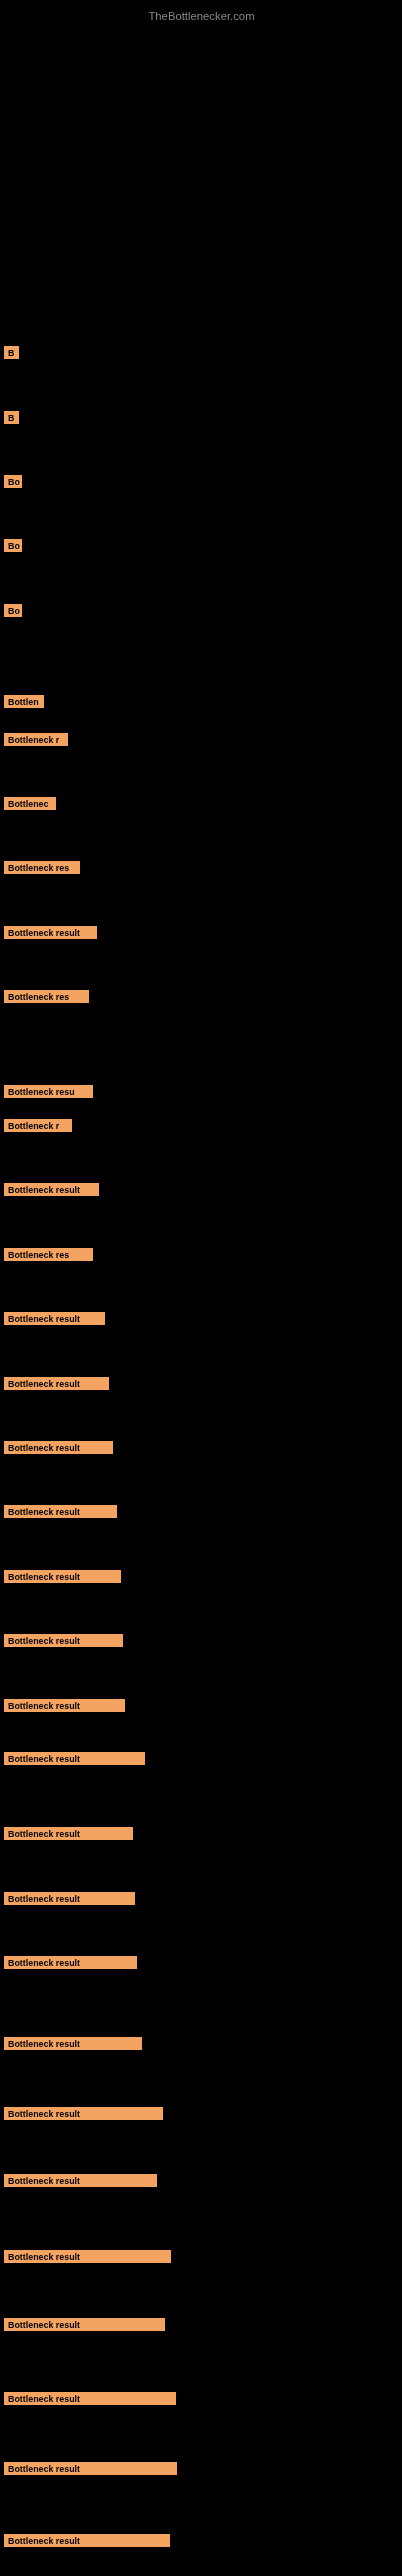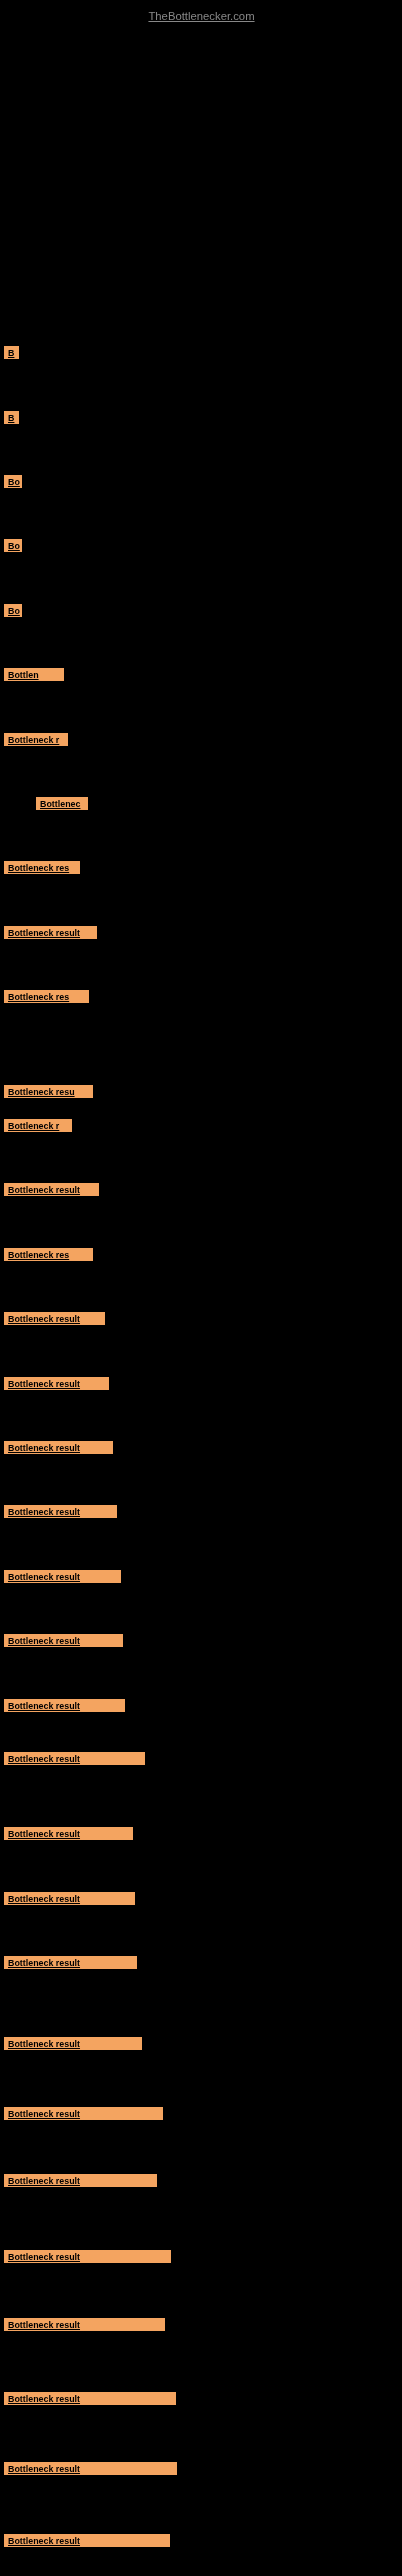--- a/index.html
+++ b/index.html
@@ -1,19 +1,18 @@
 <!DOCTYPE html>
 <html style="font-size:13px"><head>
   <meta charset="utf-8">
   <style>
     * {
       margin: 0;
       padding: 0;
       box-sizing: border-box;
-      text-decoration: underline;
     }
 
     body {
       background-color: #000000;
       width: 403px;
       min-height: 2576px;
       font-family: Arial, sans-serif;
       position: relative;
     }
 
@@ -45,23 +44,23 @@
 <body>
 
 <span class="site-title">TheBottlenecker.com</span>
 
 <div id="labels-container">
     <div class="bottleneck-label" style="top: 346px; width: 14.5px;">B</div>
     <div class="bottleneck-label" style="top: 411px; width: 14.5px;">B</div>
     <div class="bottleneck-label" style="top: 475px; width: 17.7px;">Bo</div>
     <div class="bottleneck-label" style="top: 539px; width: 17.7px;">Bo</div>
     <div class="bottleneck-label" style="top: 604px; width: 17.7px;">Bo</div>
-    <div class="bottleneck-label" style="top: 668px; width: 60px;">Bottlen</div>
+    <div class="bottleneck-label" style="top: 695px; width: 40px;">Bottlen</div>
     <div class="bottleneck-label" style="top: 733px; width: 64px;">Bottleneck r</div>
-    <div class="bottleneck-label" style="top: 797px; width: 52px; margin-left: 32px;">Bottlenec</div>
+    <div class="bottleneck-label" style="top: 797px; width: 52px;">Bottlenec</div>
     <div class="bottleneck-label" style="top: 861px; width: 76px;">Bottleneck res</div>
     <div class="bottleneck-label" style="top: 926px; width: 93px;">Bottleneck result</div>
     <div class="bottleneck-label" style="top: 990px; width: 85px;">Bottleneck res</div>
     <div class="bottleneck-label" style="top: 1055px; width: 89px; margin-top: 30px;">Bottleneck resu</div>
     <div class="bottleneck-label" style="top: 1119px; width: 68px;">Bottleneck r</div>
     <div class="bottleneck-label" style="top: 1183px; width: 95px;">Bottleneck result</div>
     <div class="bottleneck-label" style="top: 1248px; width: 89px;">Bottleneck res</div>
     <div class="bottleneck-label" style="top: 1312px; width: 101px;">Bottleneck result</div>
     <div class="bottleneck-label" style="top: 1377px; width: 105px;">Bottleneck result</div>
     <div class="bottleneck-label" style="top: 1441px; width: 109px;">Bottleneck result</div>

